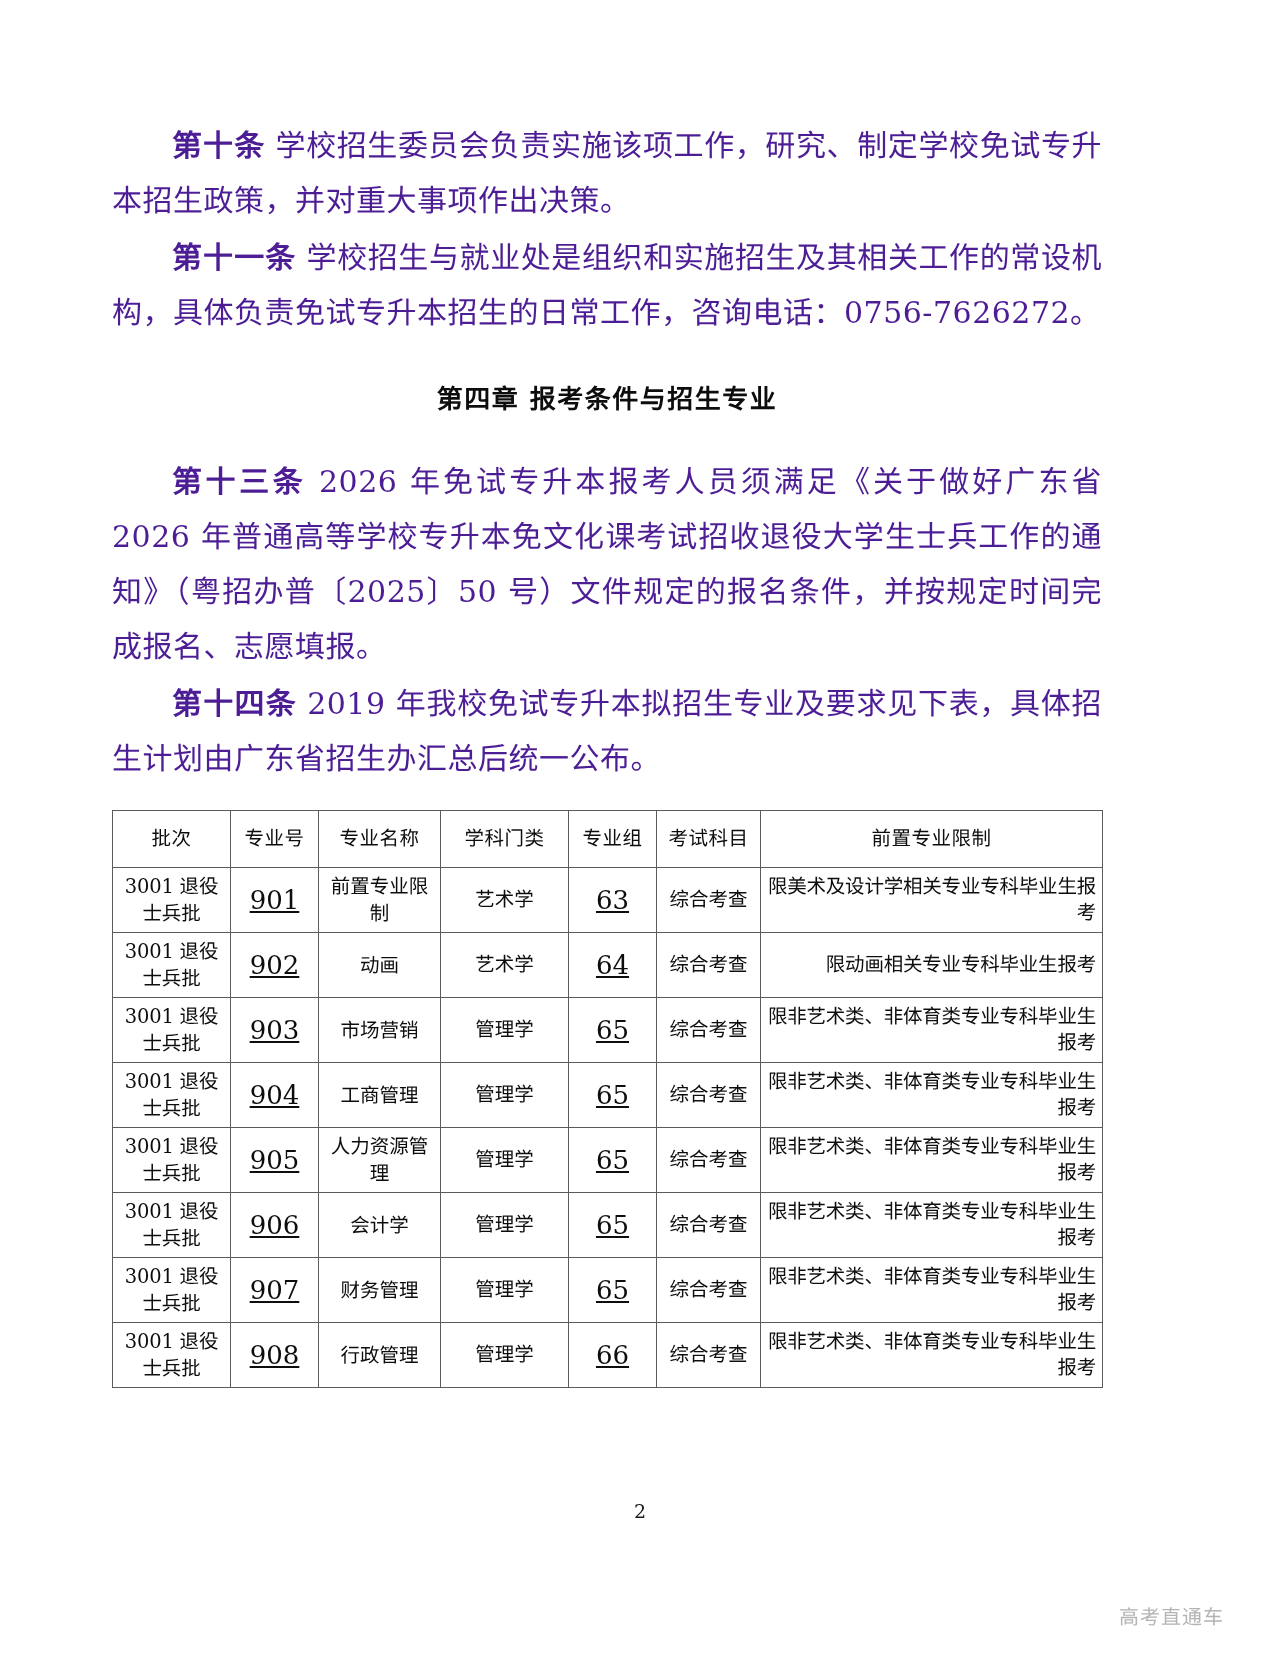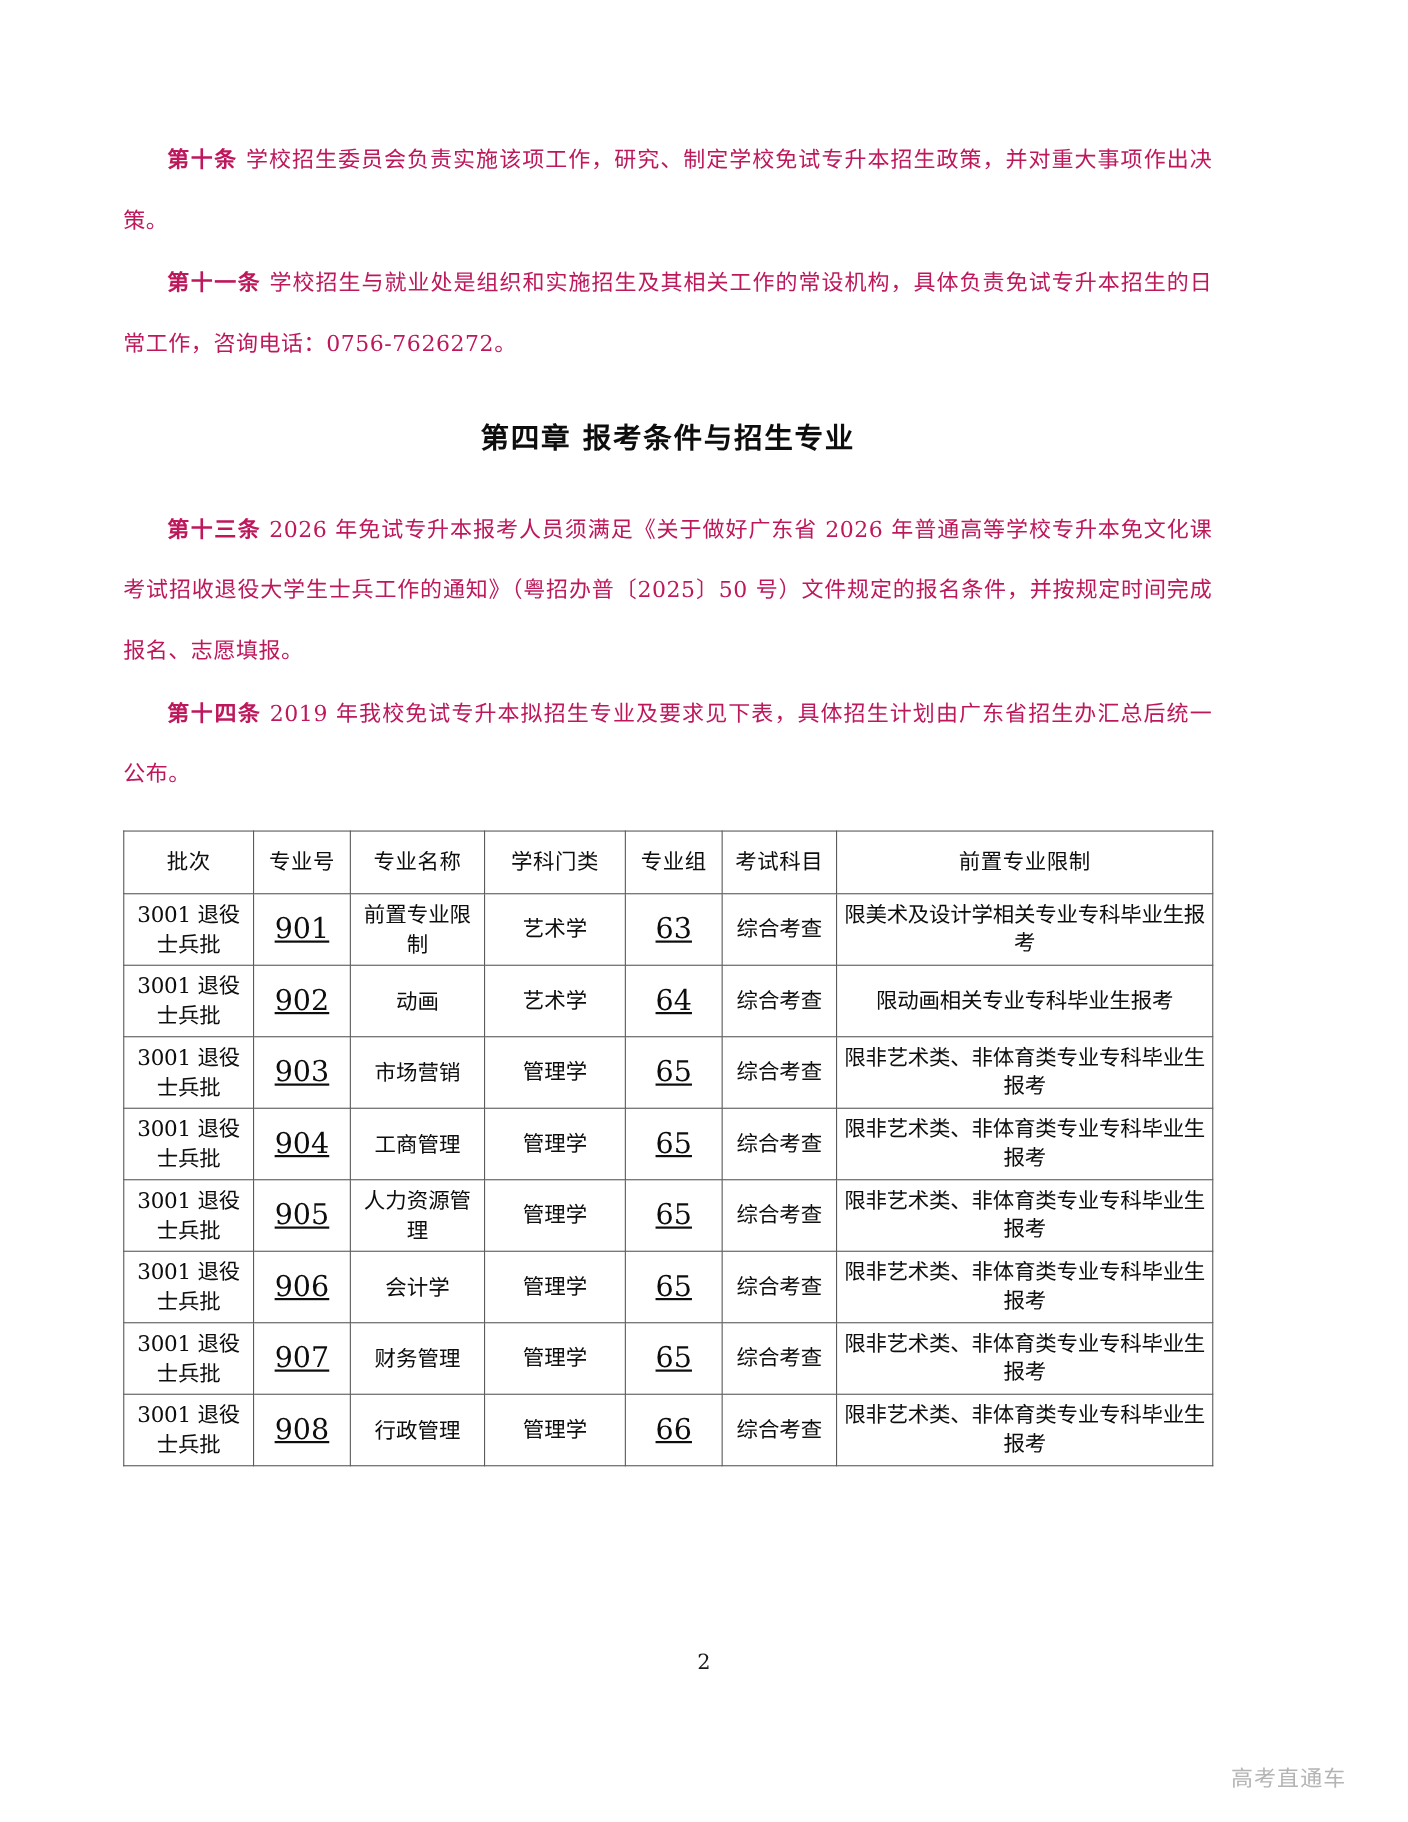--- a/index.html
+++ b/index.html
@@ -23,28 +23,28 @@
   }
   .content {
     position: absolute;
     left: 112px;
     top: 118px;
     width: 990px;
   }
 
   
   .para {
-    font-size: 20px;
+    font-size: 30px;
     line-height: 55px;
     text-align: justify;
     text-justify: inter-ideograph;
     text-indent: 2em;
     margin: 0 0 0 0;
     letter-spacing: 0.5px;
-    color: #be185d;
+    color: #4c1d95;
   }
   .para + .para {
     margin-top: 2px;
   }
   .para .lead {
     font-weight: bold;
     letter-spacing: 1px;
   }
 
   
@@ -84,21 +84,21 @@
   }
   td.c-batch, td.c-code, td.c-name, td.c-disc, td.c-group, td.c-exam {
     text-align: center;
   }
   td.c-code, td.c-group {
     font-weight: bold;
     font-size: 26px;
     text-decoration: underline;
   }
   td.c-limit {
-    text-align: center;
+    text-align: right;
     padding-left: 8px;
     letter-spacing: -0.2px;
   }
   td.c-batch {
     line-height: 27px;
     letter-spacing: -0.2px;
   }
   td.c-name {
     line-height: 27px;
   }

